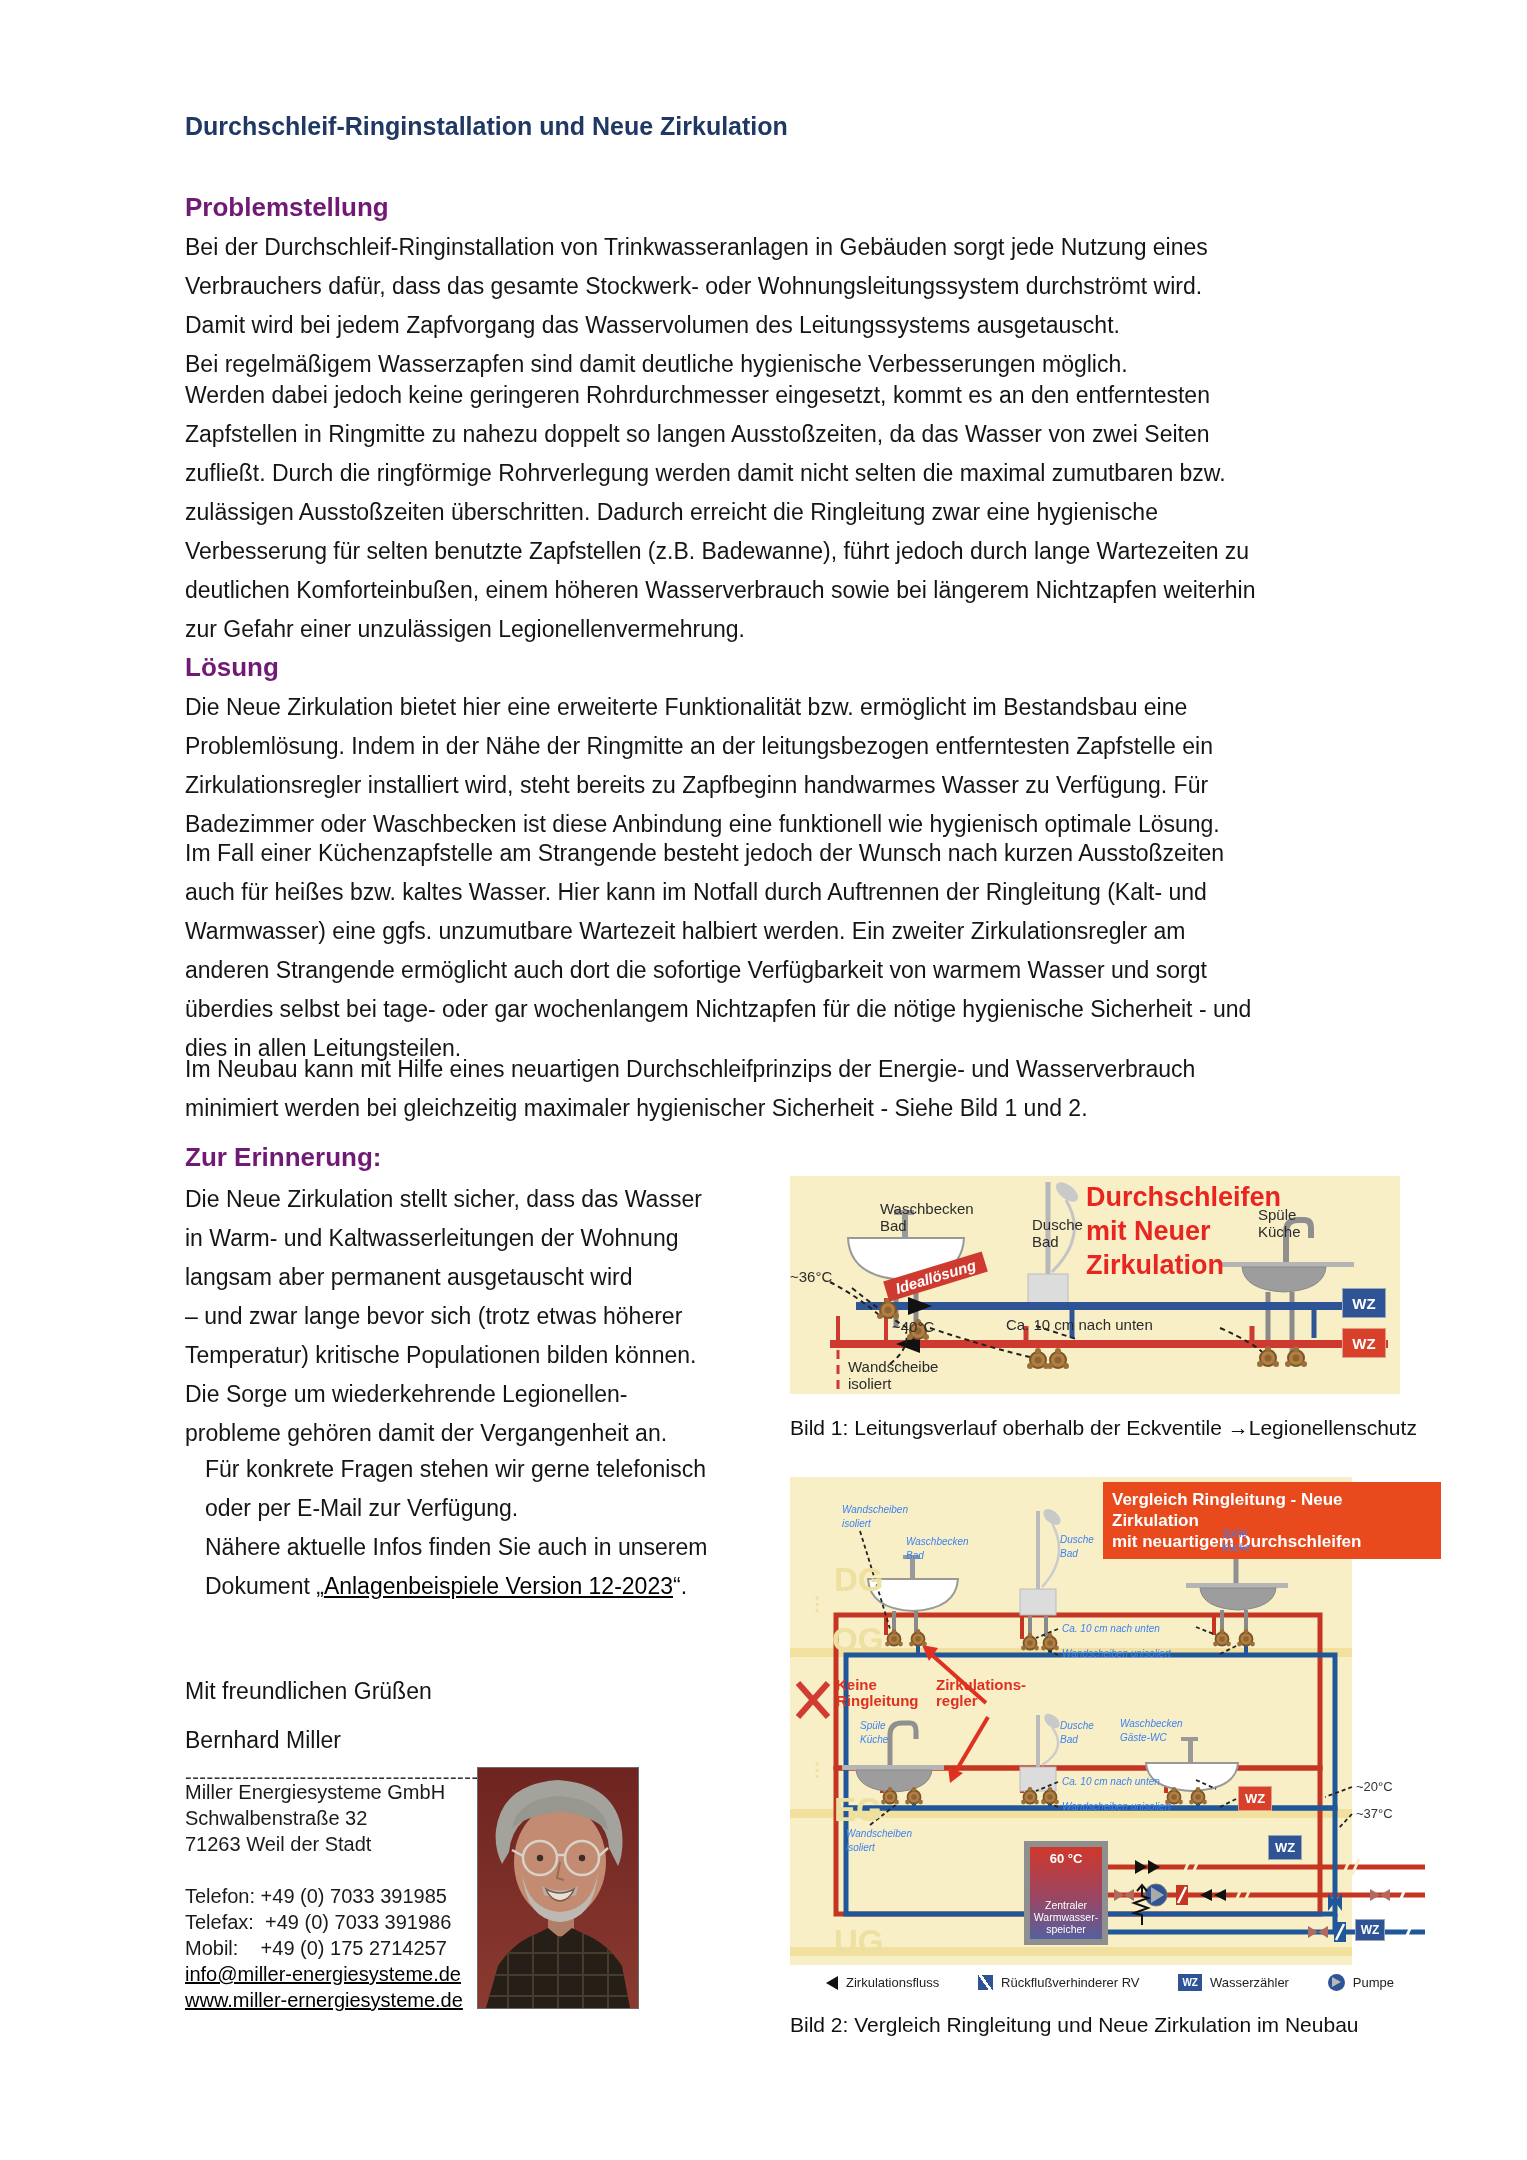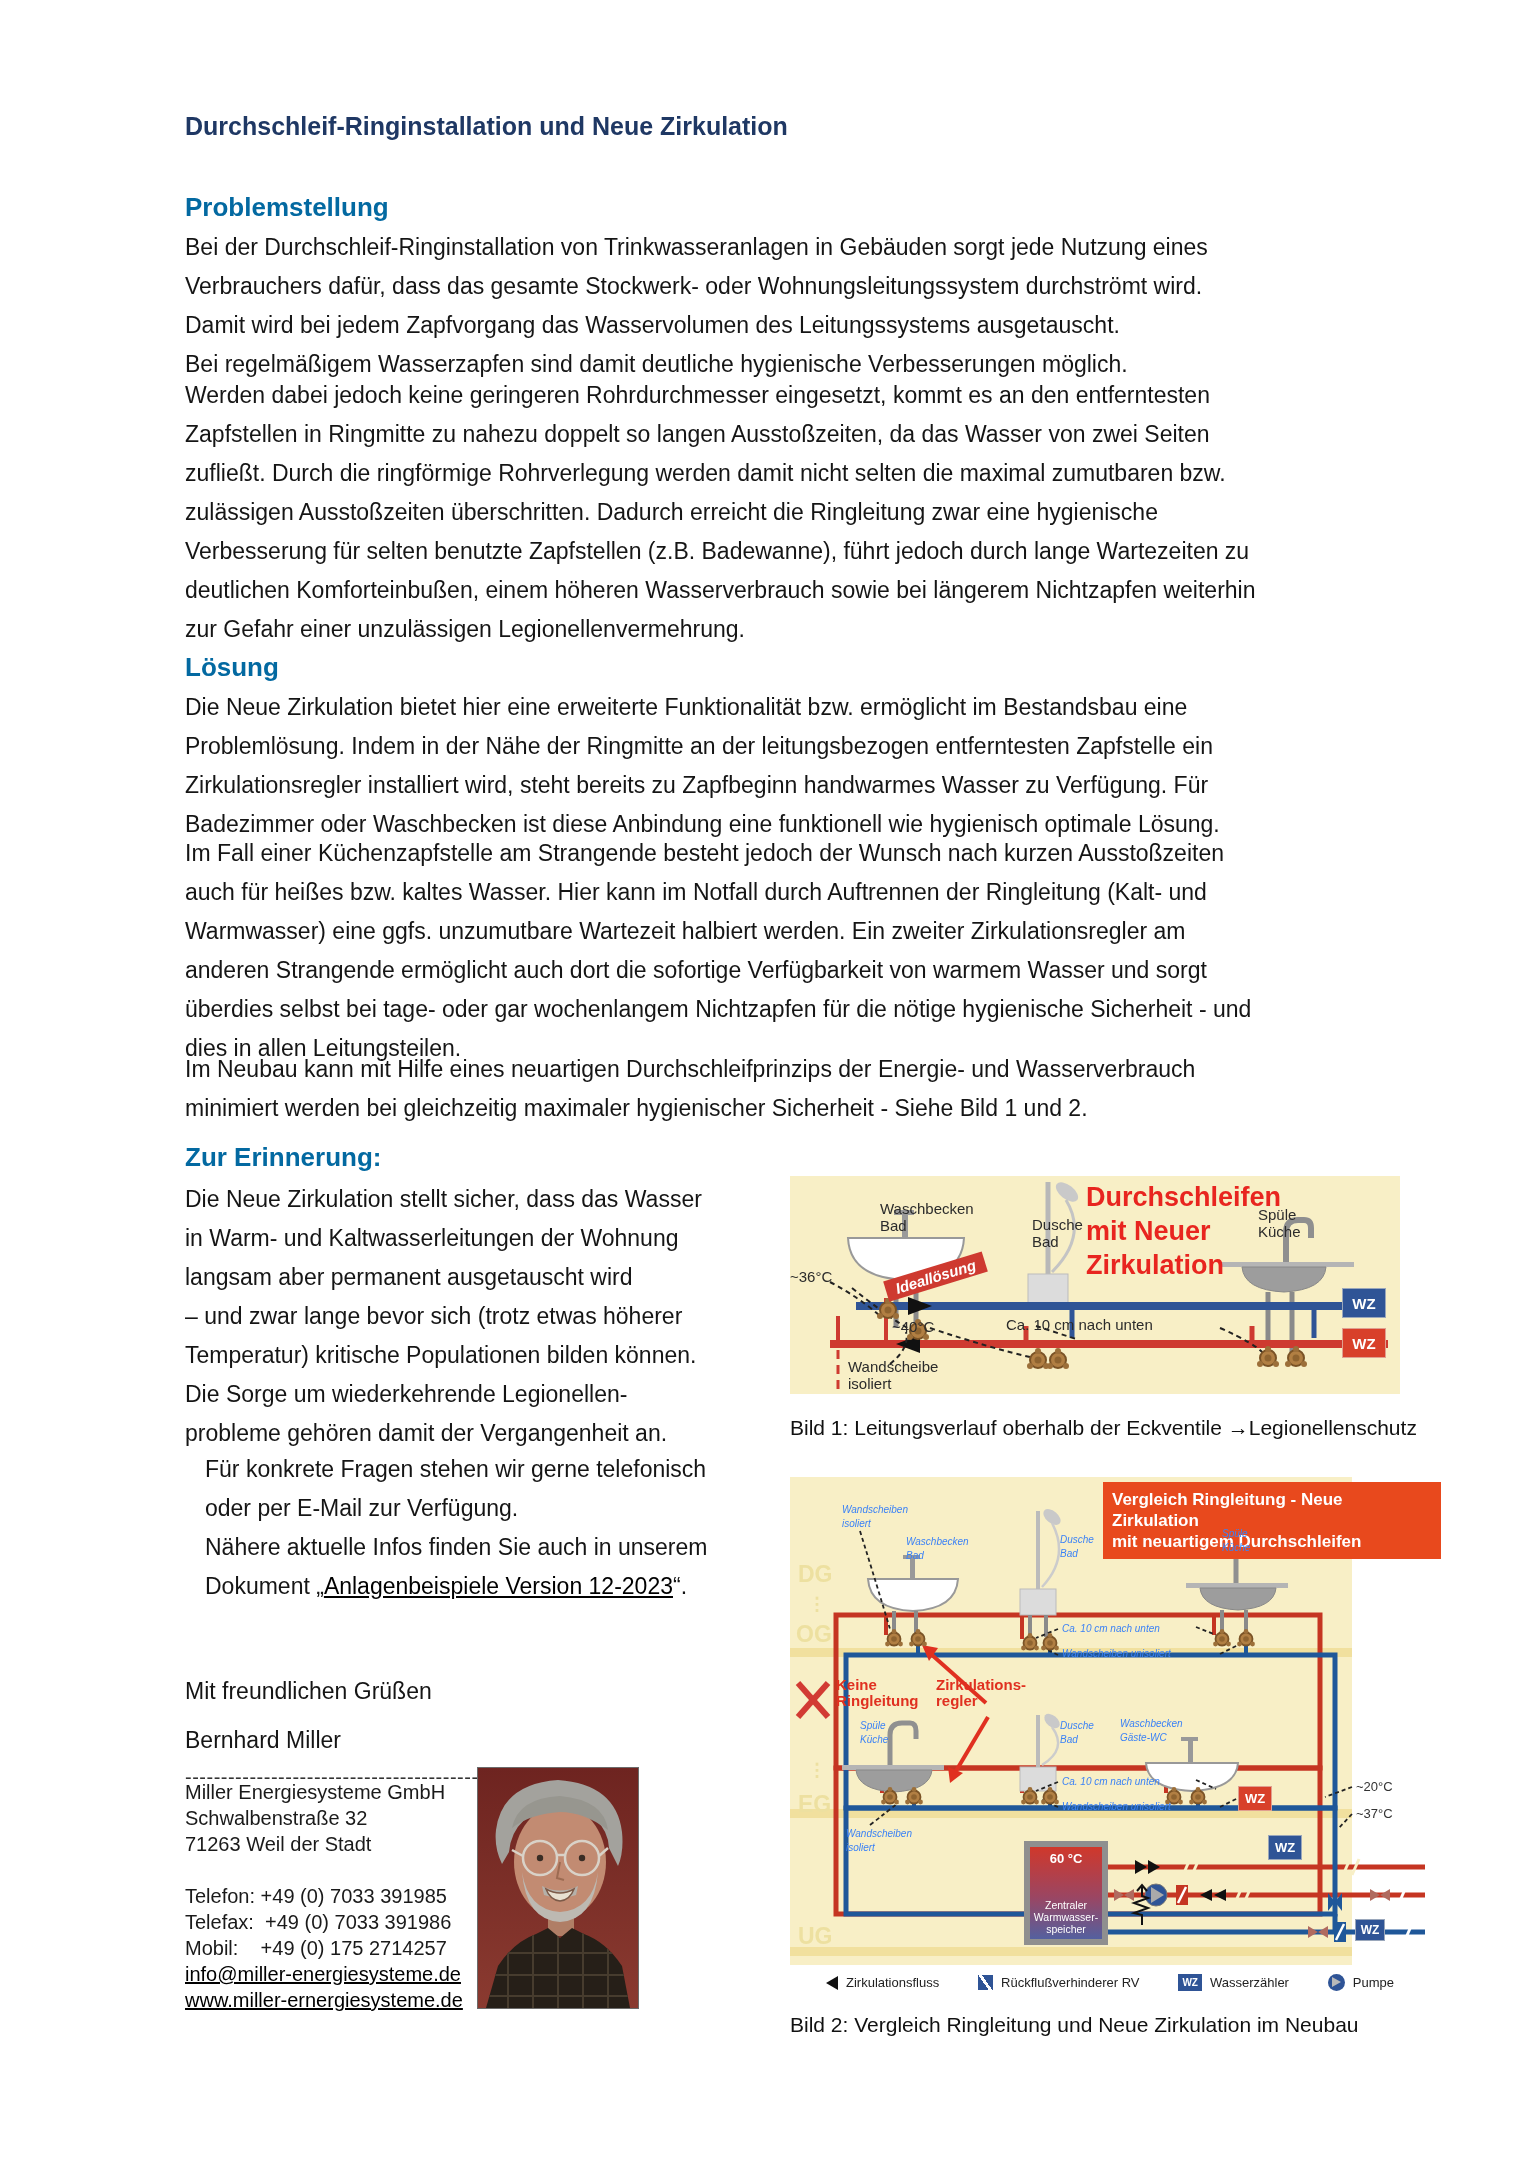--- a/index.html
+++ b/index.html
@@ -1,21 +1,21 @@
 <!DOCTYPE html>
 <html><head>
 <meta charset="utf-8">
 <style>
   * { margin:0; padding:0; box-sizing:border-box; }
   html,body { background:#ffffff; }
   body { width:1527px; height:2160px; position:relative; font-family:"Liberation Sans",sans-serif; color:#1a1a1a; }
   .page { position:absolute; left:0; top:0; width:1527px; height:2160px; background:#fff; overflow:hidden; }
 
   .doc-title { position:absolute; left:185px; top:112px; font-size:25px; font-weight:bold; color:#1F3864; }
-  .sec-head  { position:absolute; left:185px; font-size:26px; font-weight:bold; color:#0369a1; }
+  .sec-head  { position:absolute; left:185px; font-size:26px; font-weight:bold; color:#701a75; }
   .doc-p { position:absolute; left:185px; width:1085px; font-size:23px; line-height:39px; white-space:pre-line; color:#151515; }
   .narrow { width:600px; }
   a.doc-link { color:#000000; text-decoration:underline; }
 
   .closing-line { position:absolute; left:185px; font-size:23px; color:#151515; }
   .divider { position:absolute; left:185px; top:1766px; width:293px; height:24px; overflow:hidden; white-space:nowrap; font-size:20px; color:#333; letter-spacing:.5px; }
   .contact-line { position:absolute; left:185px; font-size:20px; color:#1a1a1a; white-space:pre-wrap; }
   .contact-link { position:absolute; left:185px; font-size:20px; }
 
   .photo { position:absolute; left:478px; top:1768px; width:160px; height:240px; outline:1px solid #6b6b6b; overflow:hidden; }
@@ -30,21 +30,21 @@
   .fig1 svg { position:absolute; left:0; top:0; }
   .flbl { position:absolute; font-size:15px; line-height:17px; color:#2b2b2b; white-space:pre-line; }
   .fig1-red-title { position:absolute; left:296px; top:4px; font-size:27px; line-height:34px; font-weight:bold; color:#E8251F; white-space:pre-line; }
   .ideal-banner { position:absolute; left:94px; top:90px; background:#CE3A30; color:#fff; font-size:15px; font-weight:bold; font-style:italic; padding:2px 10px; transform:rotate(-17deg); }
   .fig1 .wz-chip { width:44px; height:30px; font-size:15px; }
 
   
   .fig2 { position:absolute; left:790px; top:1477px; width:640px; height:600px; }
   .fig2 svg.diagram { position:absolute; left:0; top:0; }
   .fig2-header { position:absolute; left:313px; top:5px; width:338px; background:#E8491D; color:#fff; font-size:17px; line-height:21px; font-weight:bold; padding:7px 9px; white-space:pre-line; }
-  .floor-lbl { position:absolute; font-size:23px; font-weight:bold; color:#EDE0A0; }
+  .floor-lbl { position:absolute; font-size:33px; font-weight:bold; color:#EDE0A0;margin-left:36px; }
   .floor-dots { position:absolute; font-size:18px; font-weight:bold; color:#EDE0A0; }
   .f2lbl { position:absolute; font-size:10px; line-height:14px; color:#3b82f6; white-space:pre-line;font-style:italic; }
   .f2warn { position:absolute; font-size:15px; line-height:16px; font-weight:bold; color:#E03020; white-space:pre-line; }
   .f2temp { position:absolute; font-size:13px; color:#333; }
   .boiler-temp { position:absolute; left:244px; top:374px; width:64px; text-align:center; color:#fff; font-size:13px; font-weight:bold; }
   .boiler-name { position:absolute; left:238px; top:422px; width:76px; text-align:center; color:#fff; font-size:10.5px; line-height:12px; white-space:pre-line; }
   .fig2 .wz-chip { width:34px; height:25px; font-size:13px; }
   .fig2 .wz-chip.small { width:30px; height:22px; font-size:12px; }
 
   .legend { position:absolute; left:36px; top:497px; width:568px; display:flex; justify-content:space-between; align-items:center;text-align:right; }

